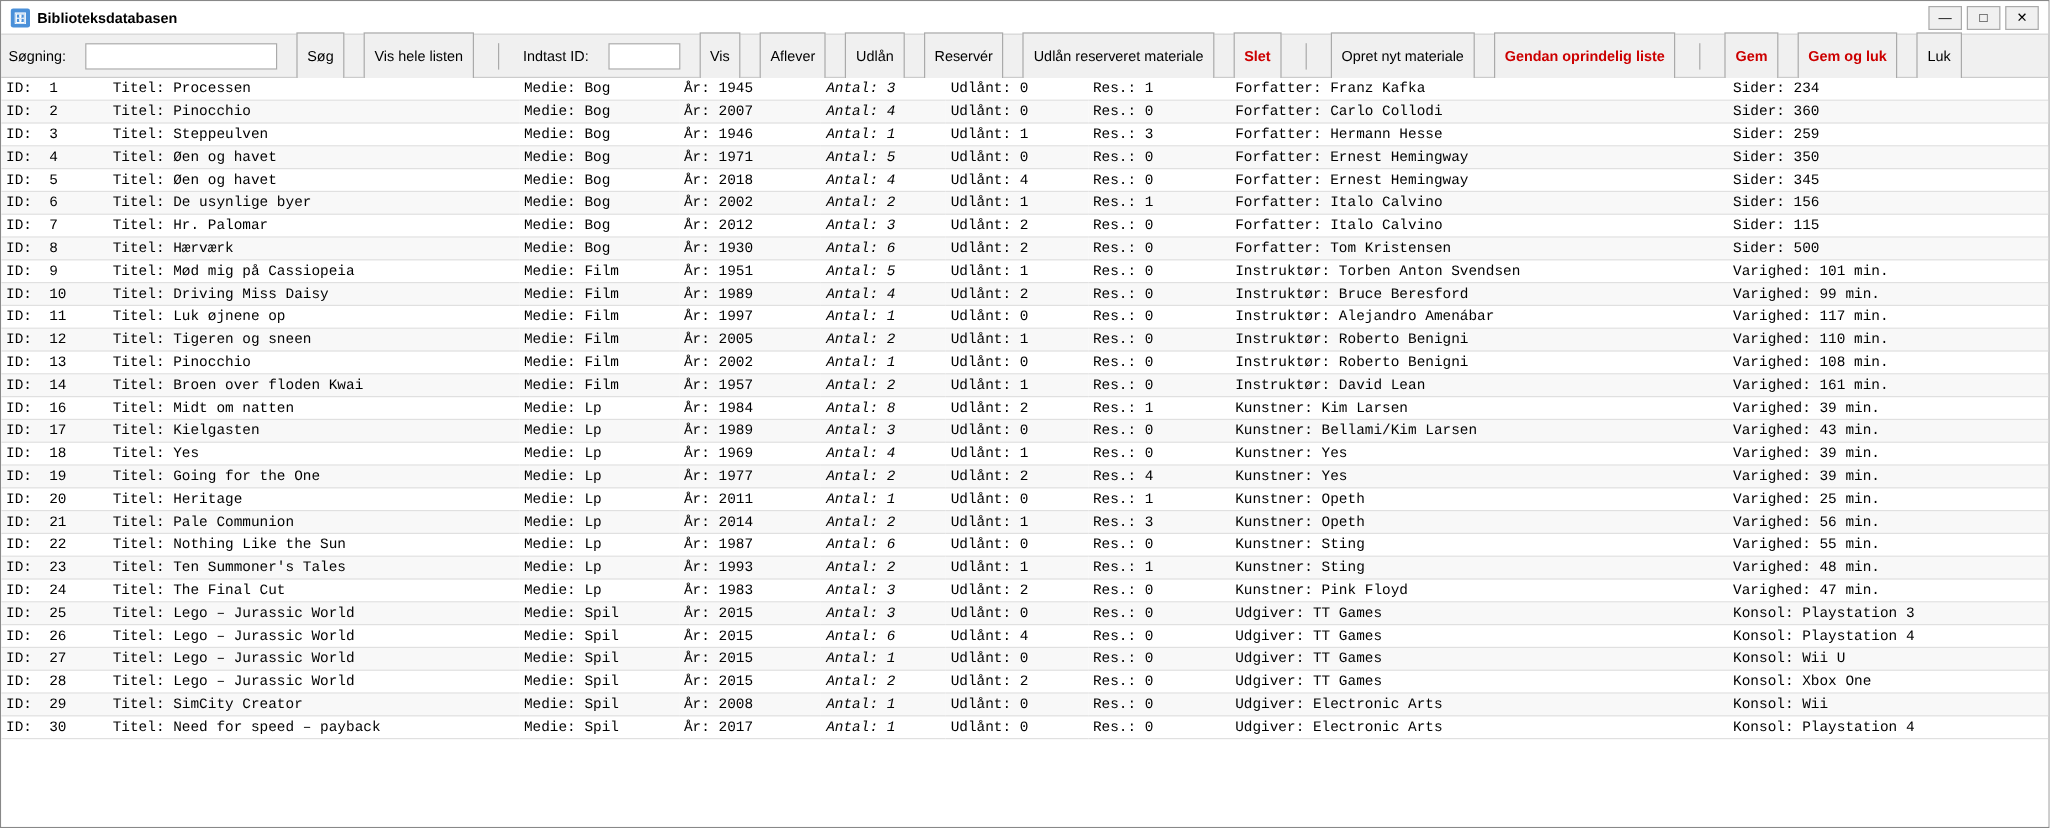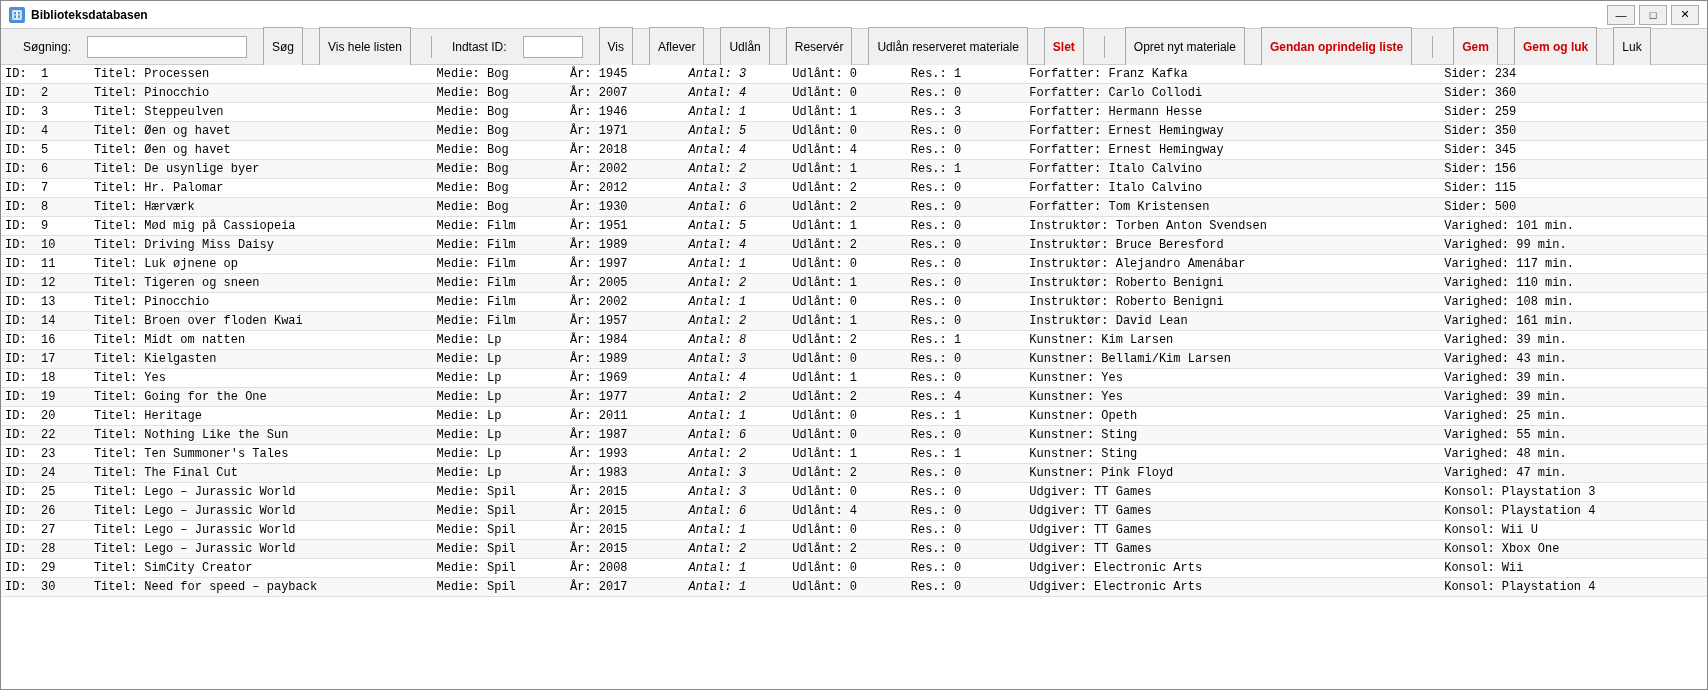--- a/index.html
+++ b/index.html
@@ -56,21 +56,21 @@
       cursor: pointer;
       display: flex;
       align-items: center;
       justify-content: center;
       font-size: 11px;
     }
 
     .toolbar {
       background: #f0f0f0;
       border-bottom: 1px solid #ccc;
-      padding: 4px 22px;
+      padding: 4px 6px;
       display: flex;
       align-items: center;
       gap: 16px;
       flex-wrap: nowrap;
       height: 36px;
     }
     .toolbar-label {
       font-size: 12px;
       white-space: nowrap;
     }
@@ -389,20 +389,31 @@
     <td class="col-titel">Titel: Heritage</td>
     <td class="col-medie">Medie: Lp</td>
     <td class="col-aar">År: 2011</td>
     <td class="col-antal">Antal: 1</td>
     <td class="col-udlaant">Udlånt: 0</td>
     <td class="col-res">Res.: 1</td>
     <td class="col-extra">Kunstner: Opeth</td>
     <td class="col-last">Varighed: 25 min.</td>
   </tr>
           <tr>
+    <td class="col-id">ID: &nbsp;21</td>
+    <td class="col-titel">Titel: Pale Communion</td>
+    <td class="col-medie">Medie: Lp</td>
+    <td class="col-aar">År: 2014</td>
+    <td class="col-antal">Antal: 2</td>
+    <td class="col-udlaant">Udlånt: 1</td>
+    <td class="col-res">Res.: 3</td>
+    <td class="col-extra">Kunstner: Opeth</td>
+    <td class="col-last">Varighed: 56 min.</td>
+  </tr>
+          <tr>
     <td class="col-id">ID: &nbsp;22</td>
     <td class="col-titel">Titel: Nothing Like the Sun</td>
     <td class="col-medie">Medie: Lp</td>
     <td class="col-aar">År: 1987</td>
     <td class="col-antal">Antal: 6</td>
     <td class="col-udlaant">Udlånt: 0</td>
     <td class="col-res">Res.: 0</td>
     <td class="col-extra">Kunstner: Sting</td>
     <td class="col-last">Varighed: 55 min.</td>
   </tr>

